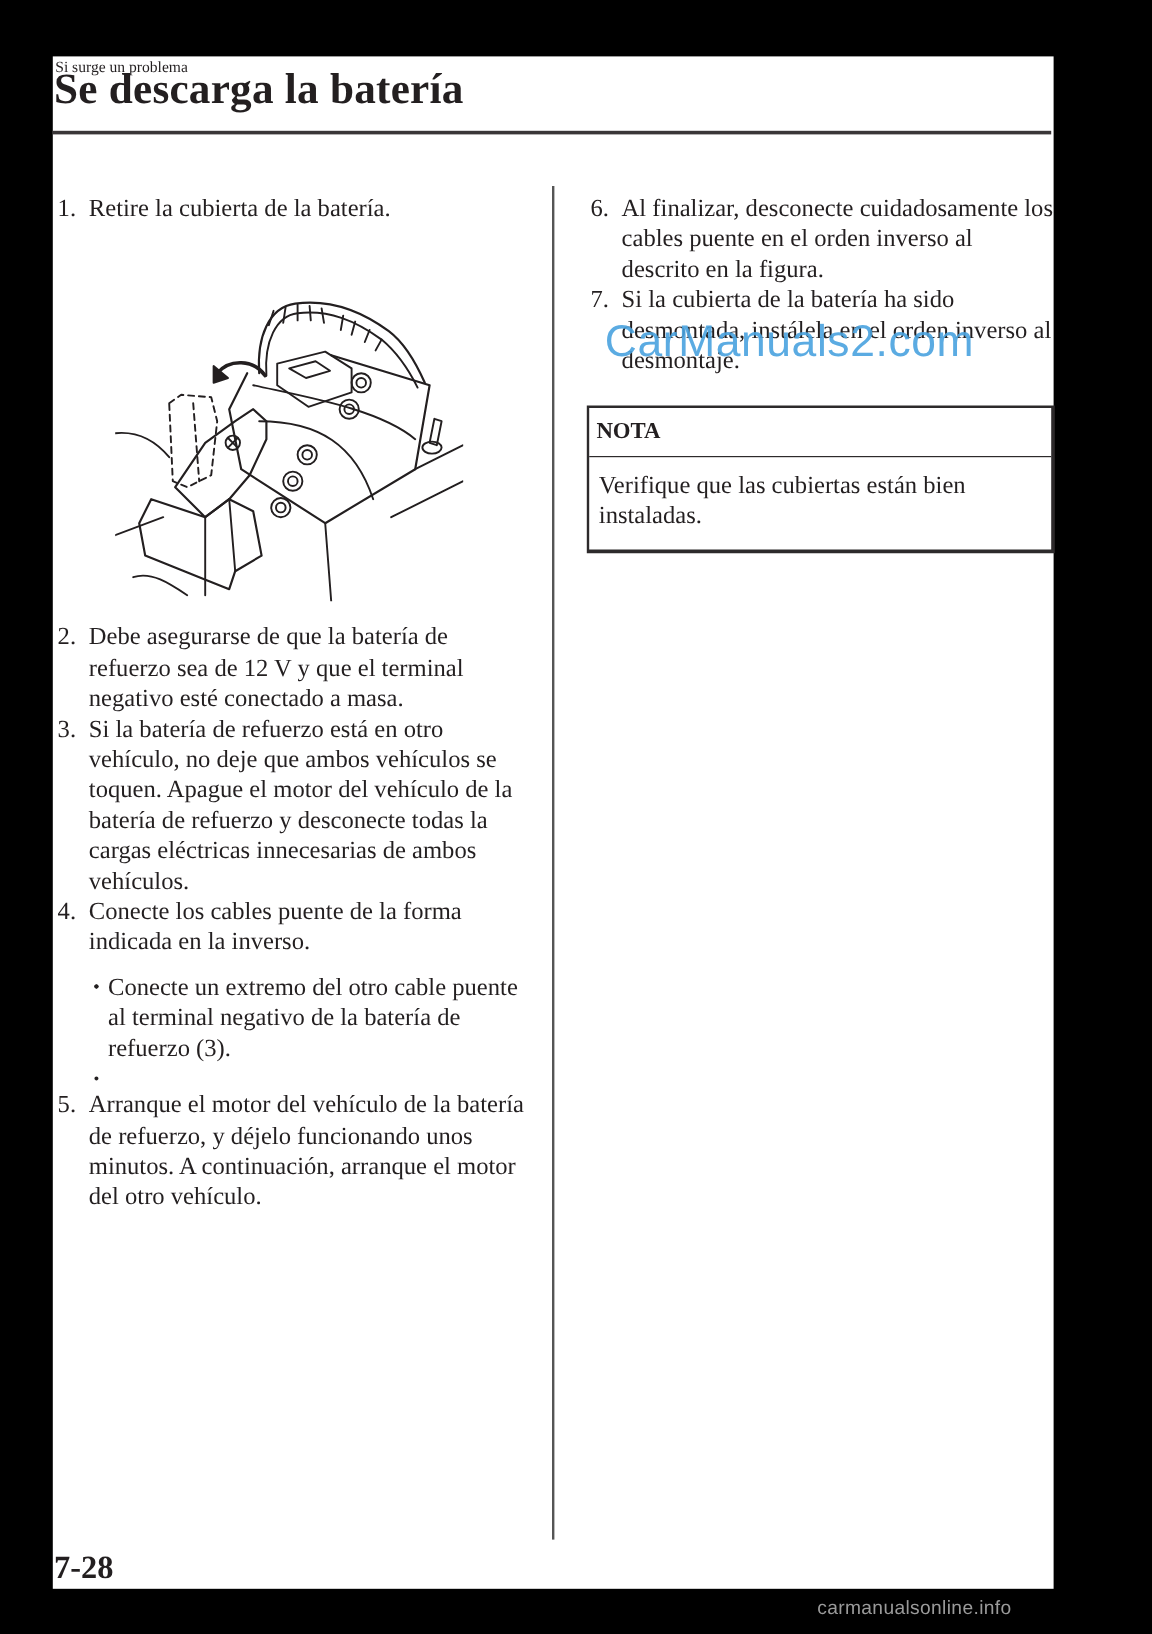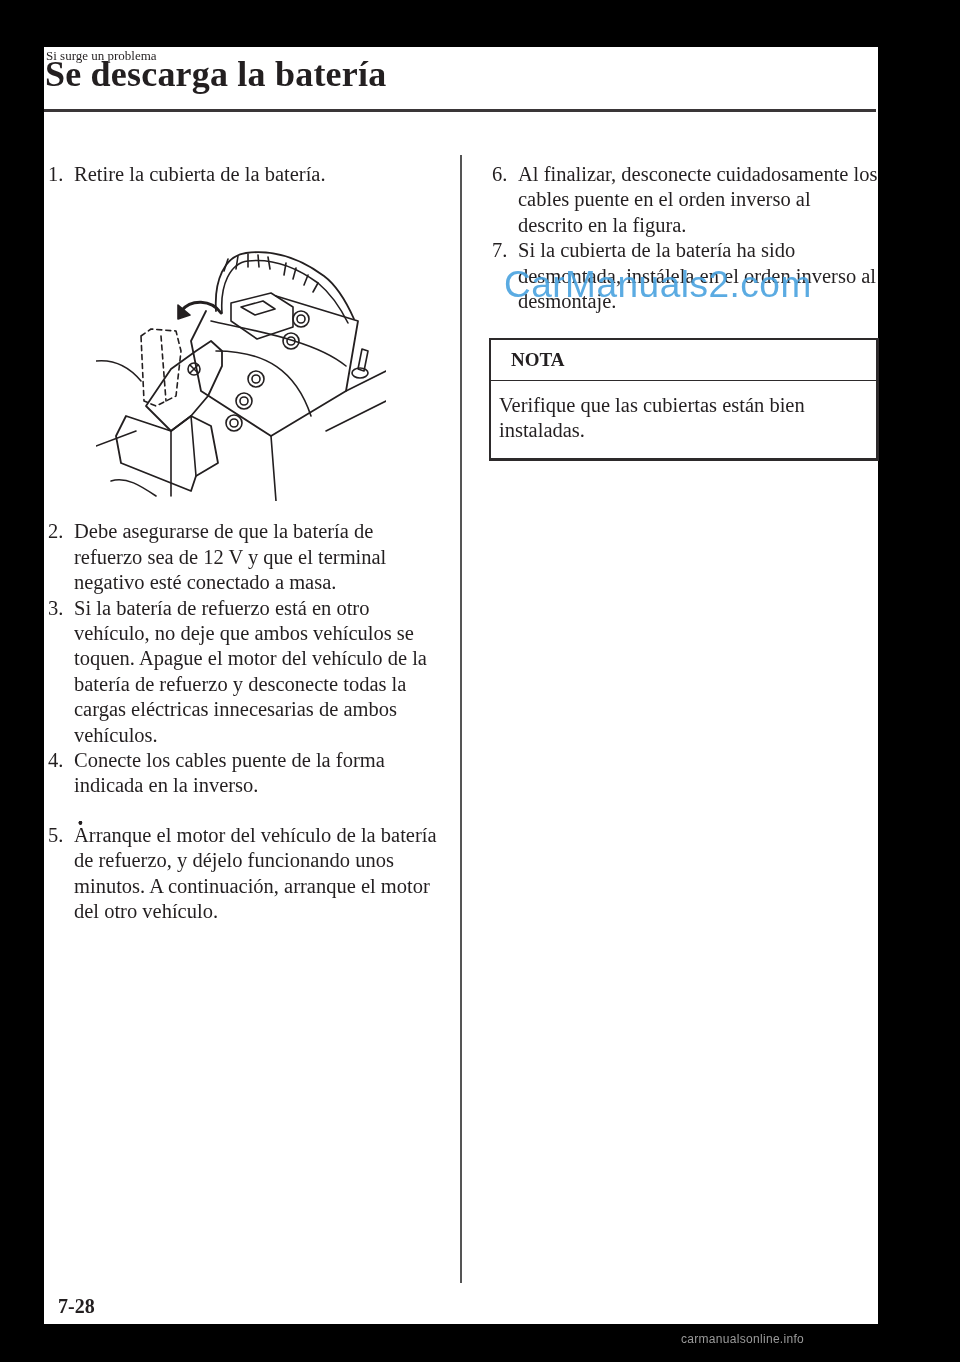--- a/index.html
+++ b/index.html
@@ -35,33 +35,33 @@
   .bullets { margin: 12px 0 10px 0; padding: 0; list-style: none; }
   .bullets li { position: relative; padding-left: 46px; }
   .bullets li .dot { position: absolute; left: 34px; top: 0; font-size: 14px; }
   .gap { height: 12px; }
   .note-box {
     position: absolute; left: 445px; top: 291px; width: 385px; height: 118px;
     border: 2px solid #2d2a2b; border-right-width: 3px; border-bottom-width: 3px;
   }
   .note-head {
     height: 40px; border-bottom: 1.5px solid #2d2a2b; font-weight: bold; font-size: 19px;
-    line-height: 40px; padding-left: 20px;
+    line-height: 40px; padding-left: 6px;
   }
   .note-body { padding: 12px 12px 0 8px; font-size: 20.5px; line-height: 25.4px; }
   .watermark {
     position: absolute; left: 460px; top: 180px; font-family: "Liberation Sans", "DejaVu Sans", sans-serif;
     font-size: 37px; color: #4aa3df; opacity: 0.9; letter-spacing: 0.5px; pointer-events: auto; margin-top: 37px;
   }
   .page-number {
-    position: absolute; left: 14px; top: 1243px; font-size: 20px; font-weight: bold; line-height: 32px;
+    position: absolute; left: 1px; top: 1243px; font-size: 27px; font-weight: bold; line-height: 32px;
   }
   .site-footer {
     position: absolute; left: 681px; top: 1332px; font-family: "Liberation Sans", "DejaVu Sans", sans-serif;
-    font-size: 12px; color: #9a9a9a; letter-spacing: 0.3px;
+    font-size: 16px; color: #9a9a9a; letter-spacing: 0.3px;
   }
 </style>
 </head>
 <body>
 
 <div class="page">
   <div class="section-kicker">Si surge un problema</div>
   <div class="page-title">Se descarga la batería</div>
   <div class="title-rule"></div>
 
@@ -138,20 +138,21 @@
 
     <ul class="bullets">
       <li>
         <span class="dot">•</span>
       </li>
       <li>
         <span class="dot">•</span>
       </li>
       <li>
         <span class="dot">•</span>
+        <span>Conecte un extremo del otro cable puente al terminal negativo de la batería de refuerzo (3).</span>
       </li>
       <li>
         <span class="dot">•</span>
       </li>
     </ul>
 
     <div class="gap"></div>
 
     <div class="step">
       <span class="num">5.</span>

